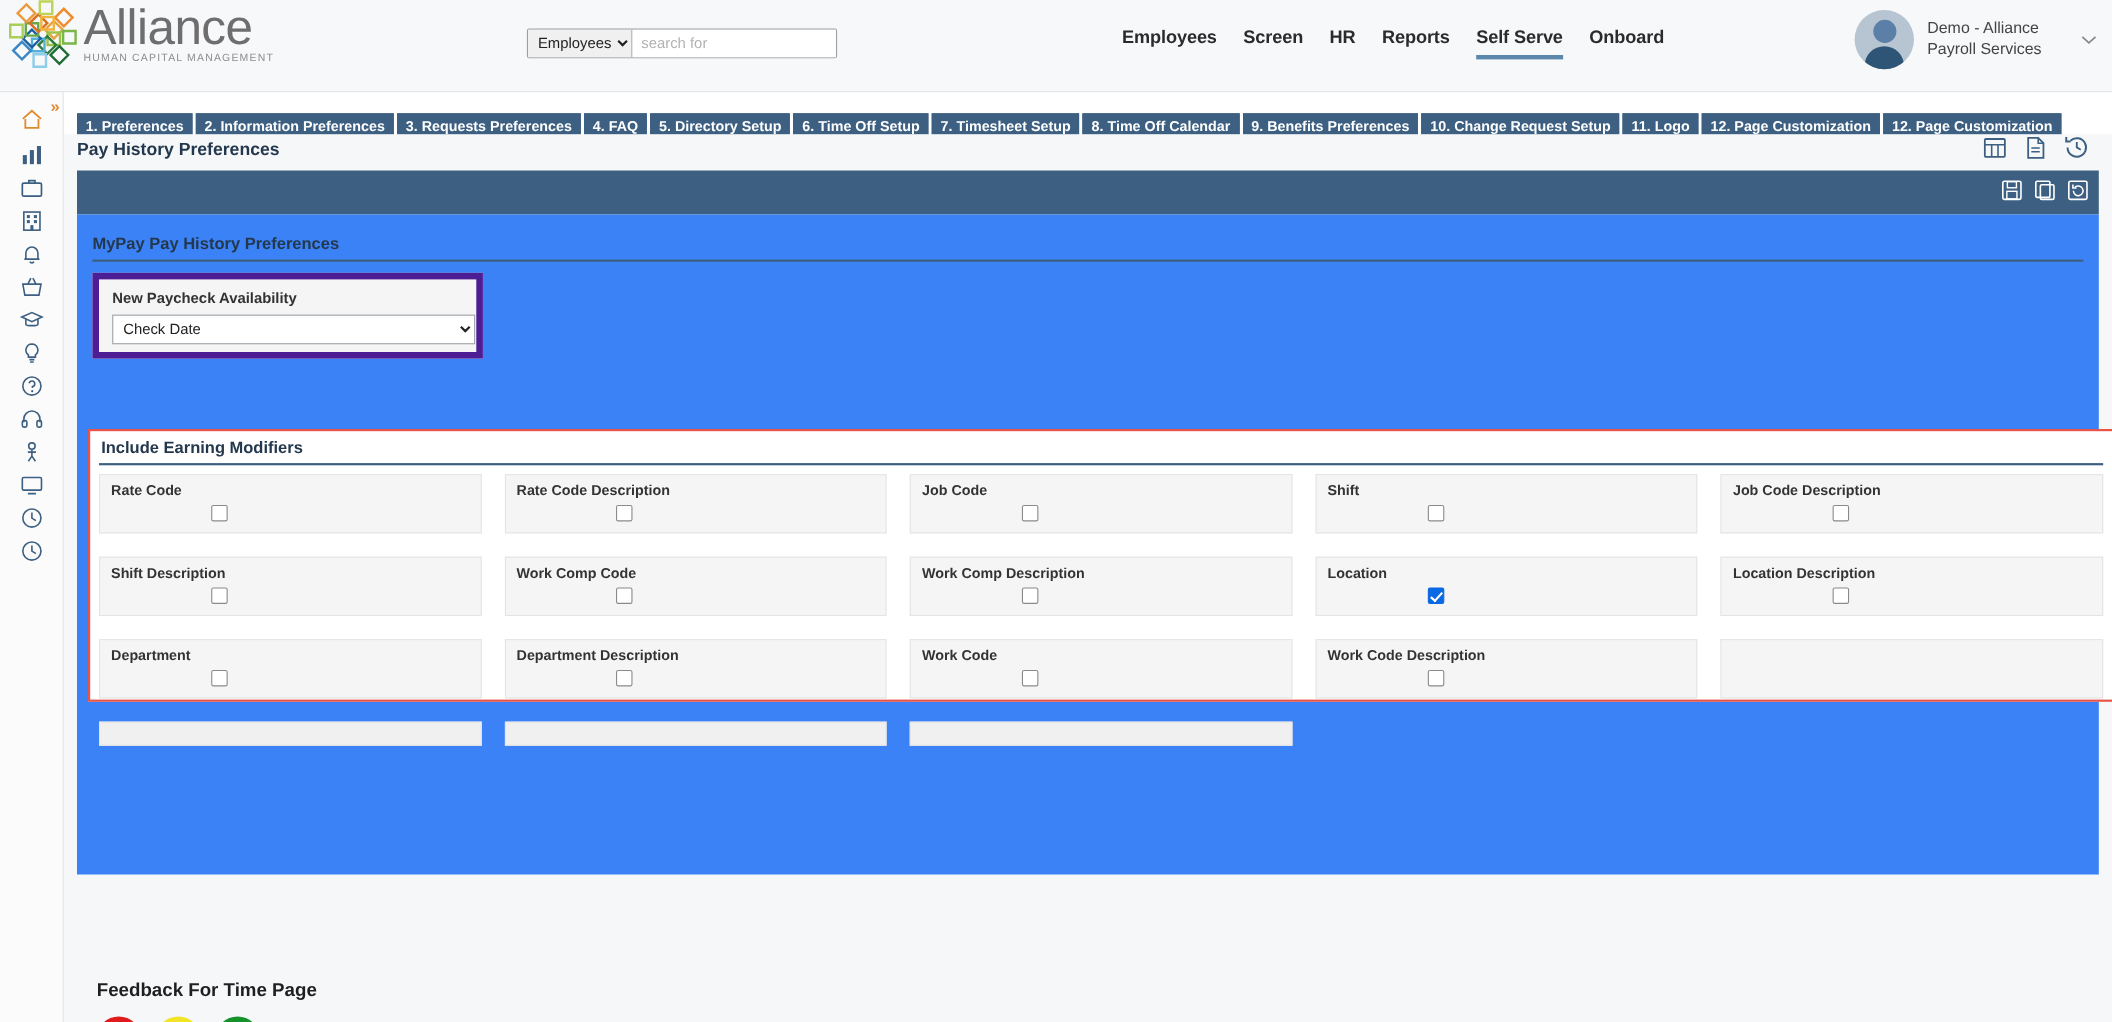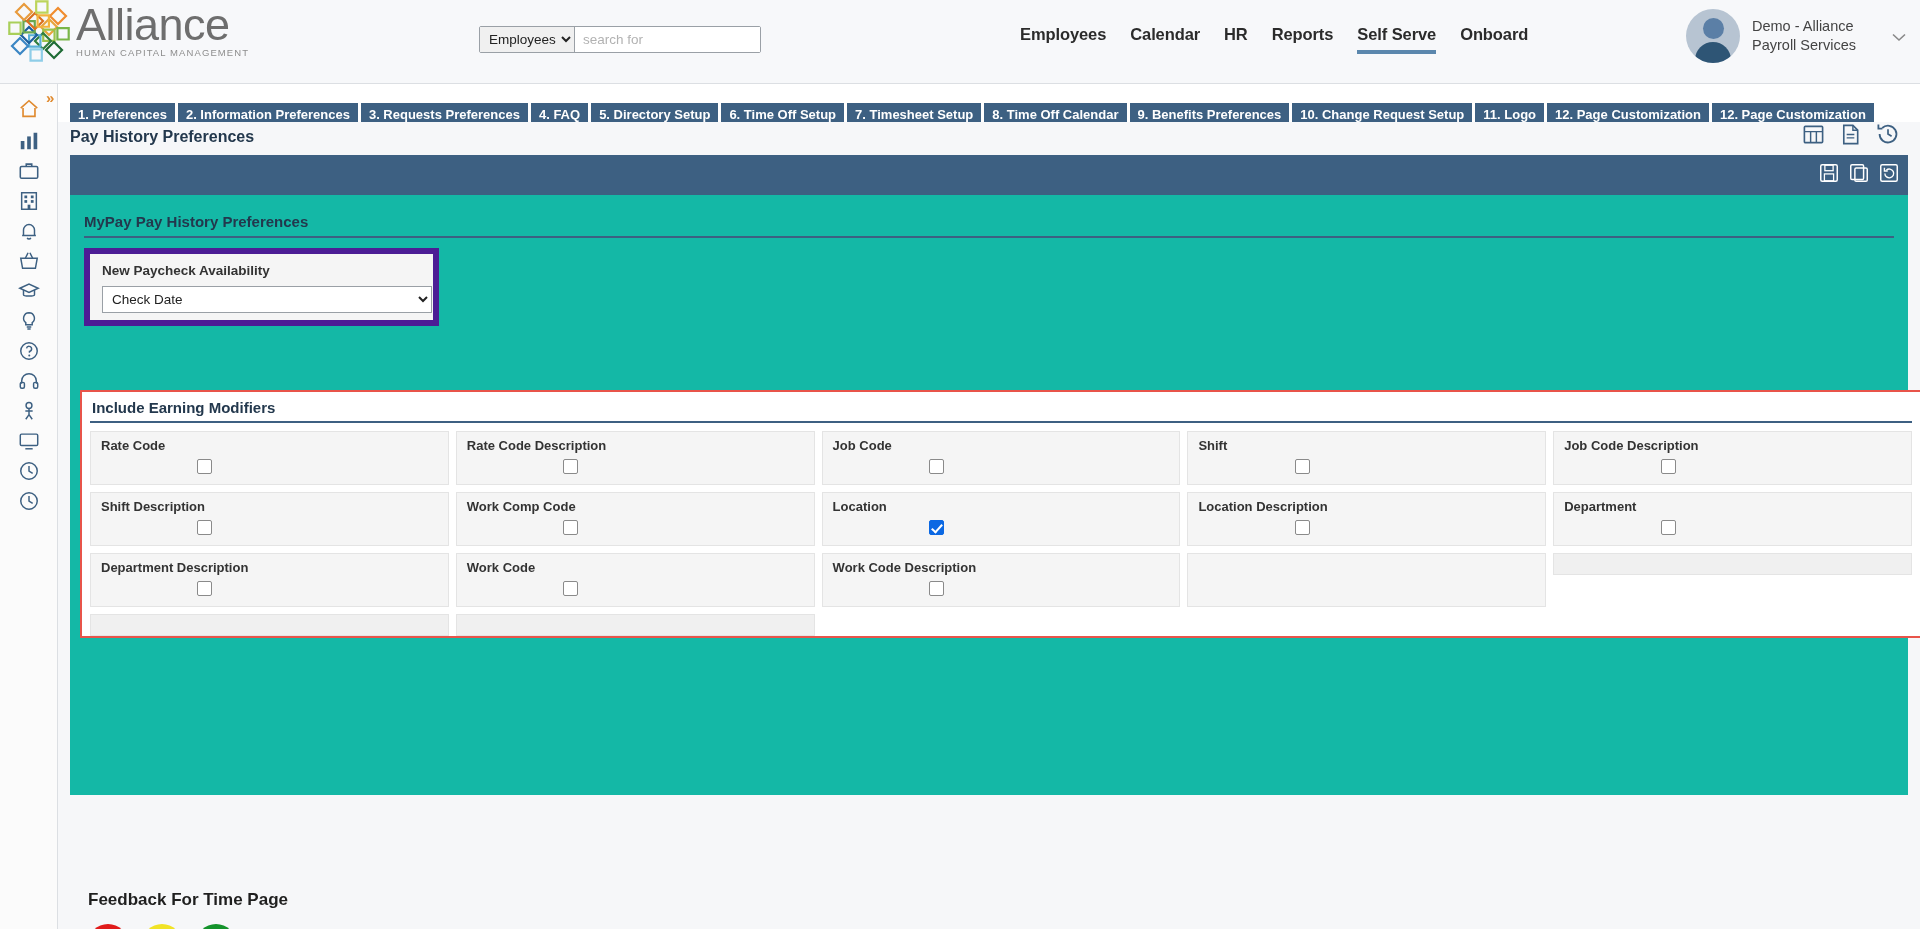--- a/index.html
+++ b/index.html
@@ -153,21 +153,21 @@
     width: 1838px; height: 40px;
     background: #3d6082;
     display: flex; align-items: center; justify-content: flex-end;
     padding-right: 8px; gap: 8px;
   }
   .bluebar .bi { cursor: pointer; display: block; }
 
   .whitepanel {
     position: absolute; left: 12px; top: 73px;
     width: 1838px; height: 600px;
-    background: #14b8a6;
+    background: #3b82f6;
   }
 
   .section-head {
     position: absolute; left: 14px; top: 18px;
     width: 1810px;
     border-bottom: 2px solid #3d6082;
     padding-bottom: 6px;
     font-size: 15px; font-weight: bold; color: #23384d;
   }
 
@@ -193,21 +193,21 @@
   }
   .mod-head {
     margin: 7px 8px 0 8px;
     border-bottom: 2px solid #3d6082;
     padding: 0 0 5px 2px;
     font-size: 15px; font-weight: bold; color: #23384d;
   }
   .mod-grid {
     display: grid;
     grid-template-columns: repeat(5, 1fr);
-    gap: 7px;
+    gap: 21px;
     padding: 8px 8px 0 8px;
   }
   .mod-cell {
     background: #f5f5f5; border: 1px solid #e4e4e4;
     height: 54px; padding: 7px 10px 0 10px;
     position: relative;
   }
   .mod-cell.empty { background: #f0f0f0; height: 22px; }
   .mod-cell.blank { background: transparent; border: none; }
   .mod-label {
@@ -299,21 +299,21 @@
 
   <div class="search-wrap">
     <select class="search-select">
       <option>Employees</option>
     </select>
     <input class="search-input" type="text" placeholder="search for" style="">
   </div>
 
   <nav class="mainnav">
     <a href="#">Employees</a>
-    <a href="#">Calendar</a>
+    <a href="#">Screen</a>
     <a href="#">HR</a>
     <a href="#">Reports</a>
     <a href="#" class="active">Self Serve</a>
     <a href="#">Onboard</a>
   </nav>
 
   <div class="userbox">
     <div class="avatar">
       <div class="head"></div>
         <div class="body"></div>
@@ -536,20 +536,24 @@
 
         <div class="mod-cell">
           <div class="mod-label">Shift Description</div>
           <div class="mod-cb"></div>
         </div>
         <div class="mod-cell">
           <div class="mod-label">Work Comp Code</div>
           <div class="mod-cb"></div>
         </div>
         <div class="mod-cell">
+          <div class="mod-label">Work Comp Description</div>
+          <div class="mod-cb"></div>
+        </div>
+        <div class="mod-cell">
           <div class="mod-label">Location</div>
           <div class="mod-cb checked"></div>
         </div>
         <div class="mod-cell">
           <div class="mod-label">Location Description</div>
           <div class="mod-cb"></div>
         </div>
 
         <div class="mod-cell">
           <div class="mod-label">Department</div>

